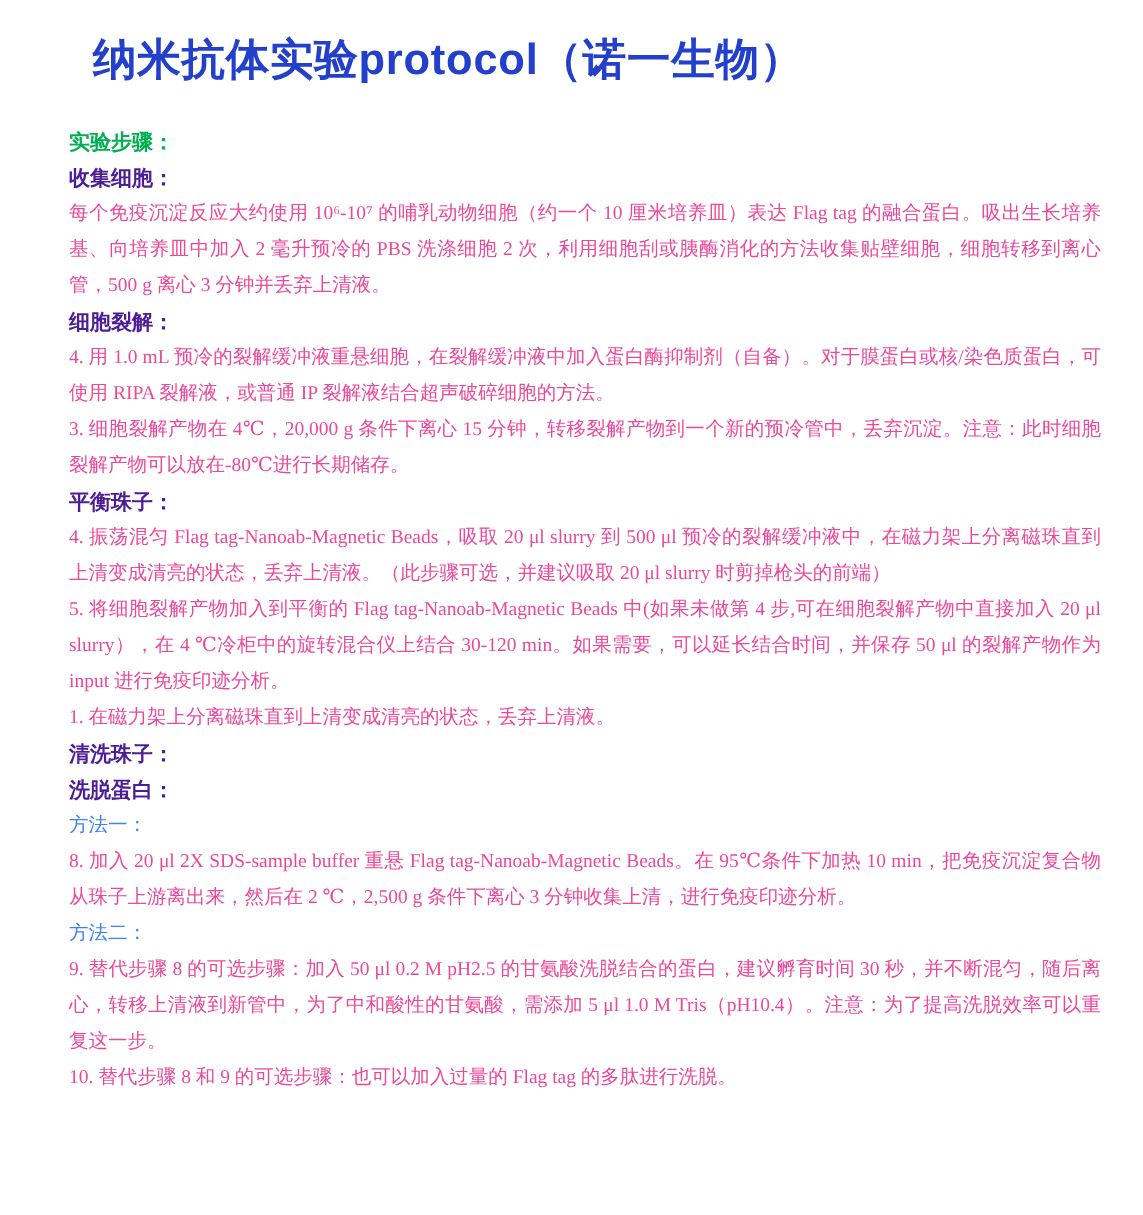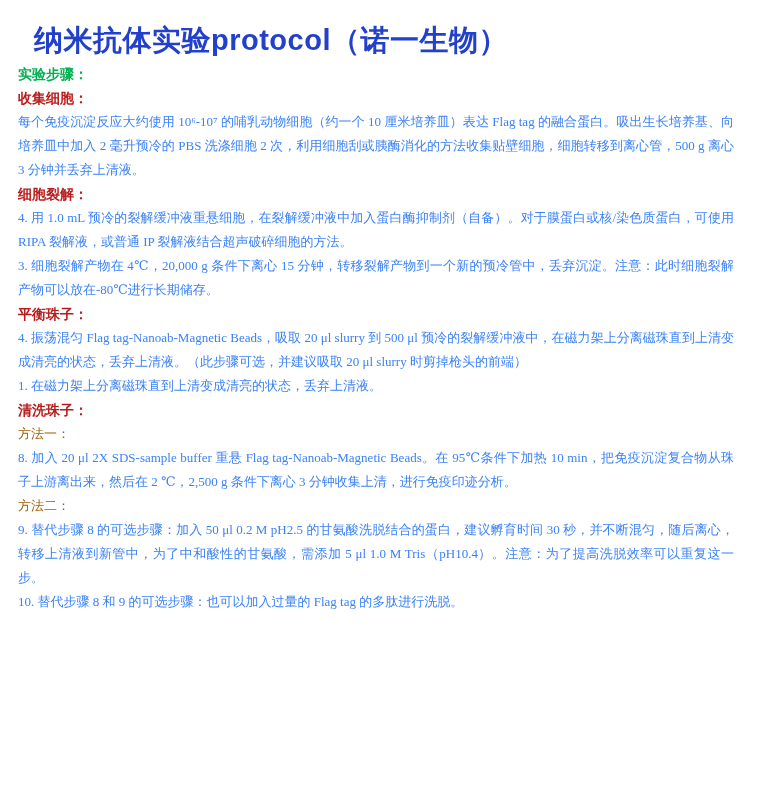--- a/index.html
+++ b/index.html
@@ -11,54 +11,55 @@
     width: 762px;
     height: 810px;
     overflow: hidden;
     font-family: "Liberation Serif", "DejaVu Serif", serif;
     color: #1a1a1a;
   }
   .page {
     box-sizing: border-box;
     width: 762px;
     height: 598px;
-    padding: 18px 28px 0 18px;
+    padding: 18px 28px 0 46px;
   }
   .doc-title {
     margin: 0 0 0 16px;
     font-family: "Liberation Sans", "DejaVu Sans", sans-serif;
     font-size: 29px;
     font-weight: bold;
     color: #2340cb;
     letter-spacing: 0.5px;
     line-height: 44px;
   }
   .steps-label {
+    margin-top: 20px;
     font-family: "Liberation Sans", "DejaVu Sans", sans-serif;
     font-size: 14px;
     font-weight: bold;
     color: #00b050;
     line-height: 24px;
   }
   .sec-heading {
     font-family: "Liberation Sans", "DejaVu Sans", sans-serif;
     font-size: 14px;
     font-weight: bold;
-    color: #b91c1c;
+    color: #4c1d95;
     line-height: 24px;
   }
   .para, .method-label {
     margin: 0;
     font-size: 13px;
     line-height: 24px;
     text-align: justify;
-    color: #3b82f6;
+    color: #ec4899;
   }
   .method-label {
-    color: #a16207;
+    color: #3b82f6;
   }
 </style>
 </head>
 <body>
 
 <div class="page">
 
   <h1 class="doc-title">纳米抗体实验protocol（诺一生物）</h1>
 
   <div class="steps-label">实验步骤：</div>
@@ -73,28 +74,30 @@
     <p class="para">4. 用 1.0 mL 预冷的裂解缓冲液重悬细胞，在裂解缓冲液中加入蛋白酶抑制剂（自备）。对于膜蛋白或核/染色质蛋白，可使用 RIPA 裂解液，或普通 IP 裂解液结合超声破碎细胞的方法。</p>
     <p class="para">3. 细胞裂解产物在 4℃，20,000 g 条件下离心 15 分钟，转移裂解产物到一个新的预冷管中，丢弃沉淀。注意：此时细胞裂解产物可以放在-80℃进行长期储存。</p>
   </div>
 
   <div>
     <div class="sec-heading">平衡珠子：</div>
     <p class="para">4. 振荡混匀 Flag tag-Nanoab-Magnetic Beads，吸取 20 μl slurry 到 500 μl 预冷的裂解缓冲液中，在磁力架上分离磁珠直到上清变成清亮的状态，丢弃上清液。（此步骤可选，并建议吸取 20 μl slurry 时剪掉枪头的前端）</p>
   </div>
 
   <div>
+    <p class="para">5. 将细胞裂解产物加入到平衡的 Flag tag-Nanoab-Magnetic Beads 中(如果未做第 4 步,可在细胞裂解产物中直接加入 20 μl slurry），在 4 ℃冷柜中的旋转混合仪上结合 30-120 min。如果需要，可以延长结合时间，并保存 50 μl 的裂解产物作为 input 进行免疫印迹分析。</p>
     <p class="para">1. 在磁力架上分离磁珠直到上清变成清亮的状态，丢弃上清液。</p>
   </div>
 
   <div>
     <div class="sec-heading">清洗珠子：</div>
   </div>
 
   <div>
+    <div class="sec-heading">洗脱蛋白：</div>
     <p class="para method-label">方法一：</p>
     <p class="para">8. 加入 20 μl 2X SDS-sample buffer 重悬 Flag tag-Nanoab-Magnetic Beads。在 95℃条件下加热 10 min，把免疫沉淀复合物从珠子上游离出来，然后在 2 ℃，2,500 g 条件下离心 3 分钟收集上清，进行免疫印迹分析。</p>
     <p class="para method-label">方法二：</p>
     <p class="para">9. 替代步骤 8 的可选步骤：加入 50 μl 0.2 M pH2.5 的甘氨酸洗脱结合的蛋白，建议孵育时间 30 秒，并不断混匀，随后离心，转移上清液到新管中，为了中和酸性的甘氨酸，需添加 5 μl 1.0 M Tris（pH10.4）。注意：为了提高洗脱效率可以重复这一步。</p>
     <p class="para">10. 替代步骤 8 和 9 的可选步骤：也可以加入过量的 Flag tag 的多肽进行洗脱。</p>
   </div>
 
 </div>
 
 </body></html>

